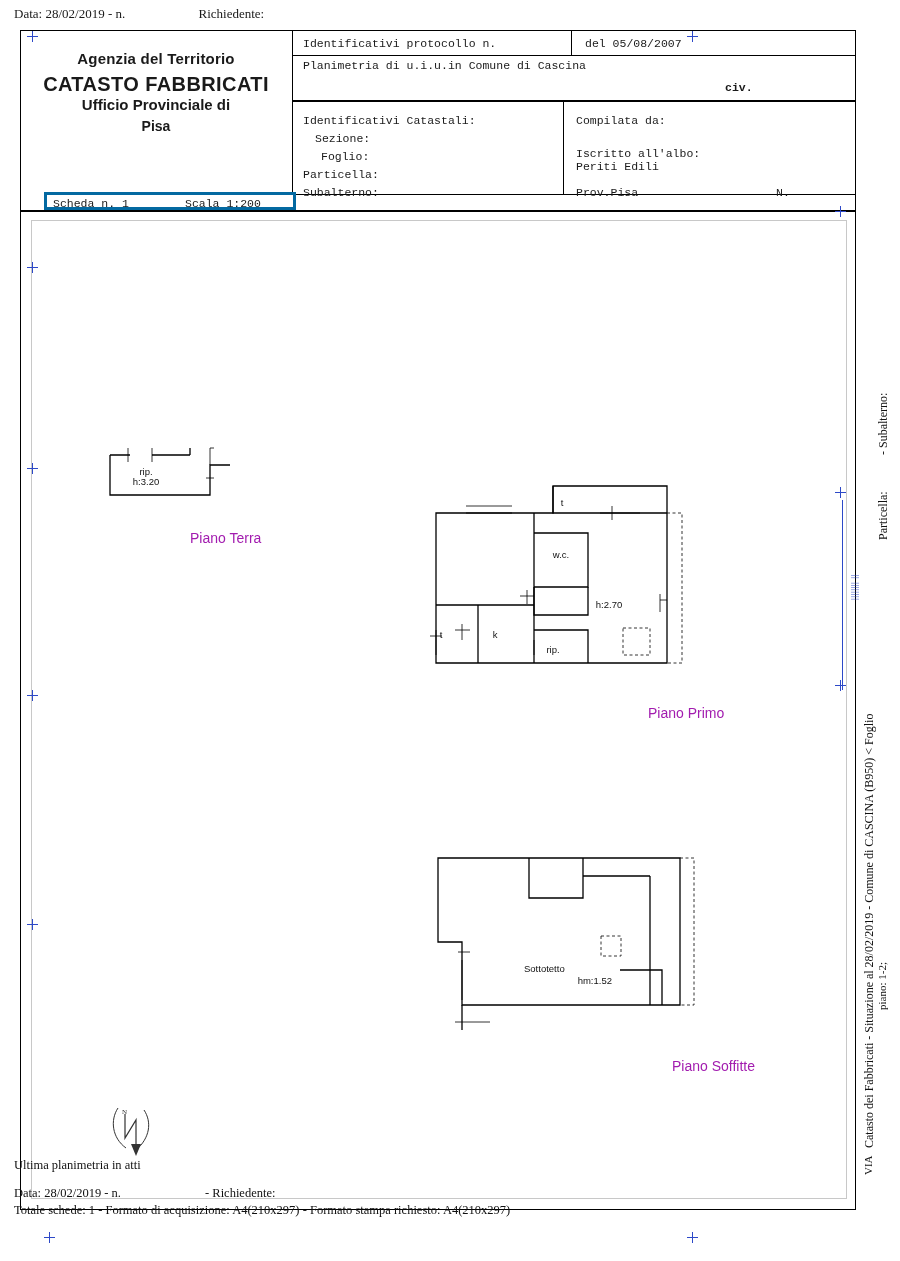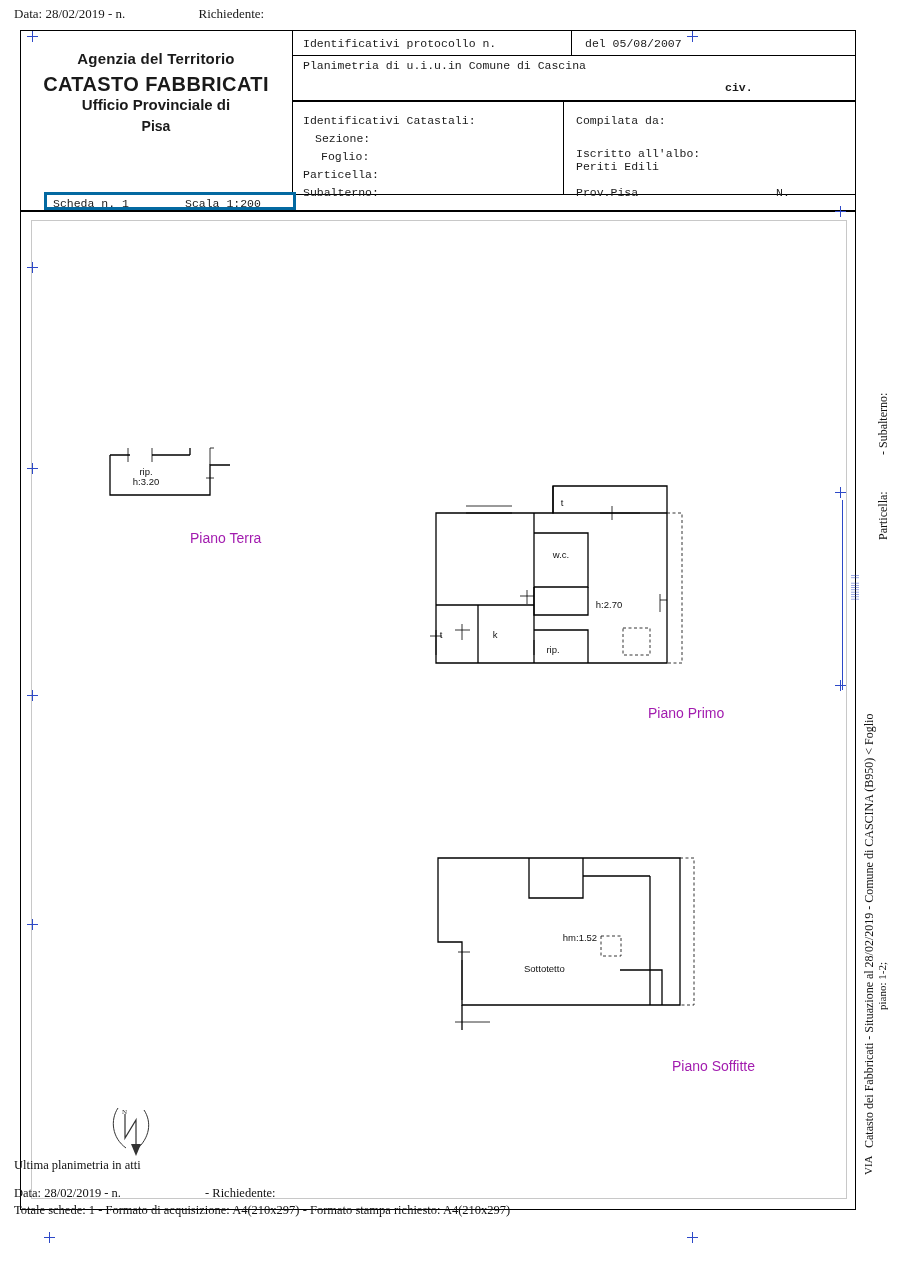--- a/index.html
+++ b/index.html
@@ -353,21 +353,21 @@
 
   <div class="small-room-label" style="left:126px; top:466px; width:40px;">rip.</div>
   <div class="small-room-label" style="left:126px; top:476px; width:40px;">h:3.20</div>
   <div class="small-room-label" style="left:553px; top:497px; width:18px;">t</div>
   <div class="small-room-label" style="left:538px; top:549px; width:32px;margin-left:7px;">w.c.</div>
   <div class="small-room-label" style="left:586px; top:599px; width:46px;">h:2.70</div>
   <div class="small-room-label" style="left:434px; top:629px; width:14px;">t</div>
   <div class="small-room-label" style="left:488px; top:629px; width:14px;">k</div>
   <div class="small-room-label" style="left:539px; top:644px; width:28px;">rip.</div>
   <div class="small-room-label" style="left:524px; top:963px; width:64px; text-align:left;">Sottotetto</div>
-  <div class="small-room-label" style="left:524px; top:932px; width:64px; text-align:center;padding-left:24px;">hm:1.52</div>
+  <div class="small-room-label" style="left:524px; top:975px; width:64px; text-align:right;padding-left:24px;">hm:1.52</div>
 
   <div class="north">
     <svg width="48" height="52" viewBox="0 0 48 52">
       <path d="M10,4 C2,16 4,34 18,44" fill="none" stroke="#333" stroke-width="1"></path>
       <path d="M36,6 C44,18 42,34 28,46" fill="none" stroke="#333" stroke-width="1"></path>
       <path d="M17,10 L17,34 L28,16 L28,40" fill="none" stroke="#333" stroke-width="1.2"></path>
       <path d="M23,40 L28,52 L33,40 Z" fill="#333"></path>
       <text x="14" y="10" font-size="7" font-family="Liberation Serif, serif" fill="#333">N</text>
     </svg>
   </div>

